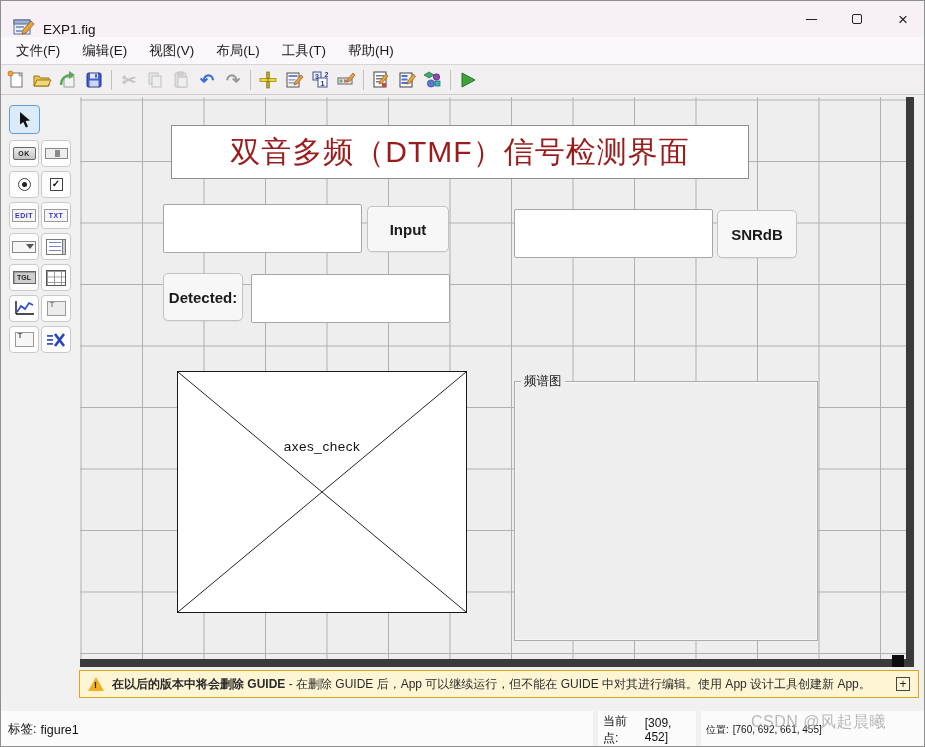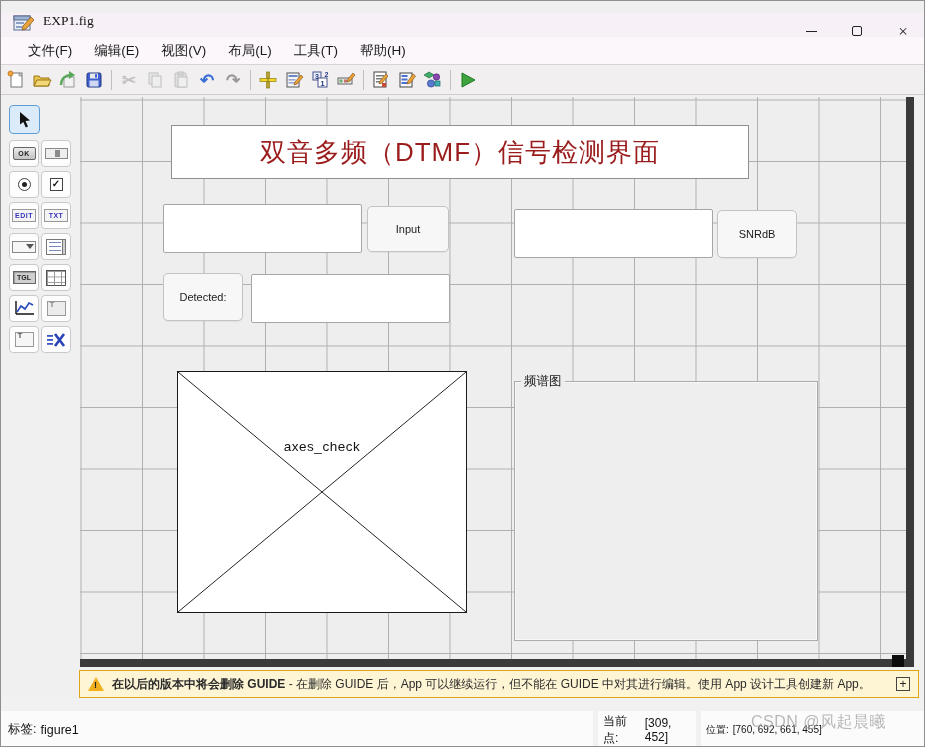--- a/index.html
+++ b/index.html
@@ -3,30 +3,30 @@
 <meta charset="utf-8">
 <style>
   * { box-sizing: border-box; margin: 0; padding: 0; }
   body { margin: 0; background:#d8d8d8; font-family:"Liberation Sans", sans-serif; }
   #app {
     position: relative; width: 925px; height: 747px;
     background:#f0f0f0; overflow:hidden; border:1px solid #8f8f8f;
     font-family:"Liberation Sans", sans-serif;
   }
   
-  .titlebar { position:absolute; left:0; top:12px; width:925px; height:36px; background:#f8f0f7; display:flex; align-items:flex-start;font-family:Liberation Serif, serif; }
+  .titlebar { position:absolute; left:0; top:0; width:925px; height:36px; background:#f8f0f7; display:flex; align-items:flex-end; }
   .titlebar .appicon { margin-left:12px; width:22px; height:20px; }
   .titlebar .title { margin-left:8px; font-size:13.5px; color:#111; }
   .wincontrols { position:absolute; right:0; top:0; height:36px; display:flex; }
   .winbtn { width:46px; height:36px; display:flex; align-items:center; justify-content:center; cursor:default; }
   .glyph-min { width:11px; height:0; border-top:1.4px solid #222; display:block; }
   .glyph-max { width:10px; height:10px; border:1.2px solid #222; border-radius:2px; display:block; }
   .glyph-close { font-size:17px; color:#222; line-height:1; }
   
-  .menubar { position:absolute; left:0; top:36px; width:925px; height:28px; background:#fcf7fb; border-bottom:1px solid #d9d2d8; display:flex; align-items:center; padding-left:16px; }
+  .menubar { position:absolute; left:0; top:36px; width:925px; height:28px; background:#fcf7fb; border-bottom:1px solid #d9d2d8; display:flex; align-items:center; padding-left:4px; }
   .menu-item { font-size:13.5px; color:#1a1a1a; padding:4px 11px; }
   
   .toolbar { position:absolute; left:0; top:65px; width:925px; height:29px; background:#f1eff0; border-bottom:1px solid #cfcccd; display:flex; align-items:center; padding-left:2px; }
   .tbtn { width:26px; height:24px; display:flex; align-items:center; justify-content:center; }
   .tsep { width:1px; height:20px; background:#c2bfc0; margin:0 4px; }
   .tbtn.disabled { opacity:.45; filter:grayscale(1); }
   .uglyph { font-size:17px; font-weight:bold; line-height:1; }
   
   .pal-btn { position:absolute; width:30px; height:27px; background:#fdfdfd; border:1px solid #c9c9c9; border-radius:4px; display:flex; align-items:center; justify-content:center; overflow:hidden; }
   .pal-btn.selected { border:1.5px solid #5e9ed6; background:#dcebfa; width:31px; height:29px; }
@@ -55,23 +55,23 @@
     background-image:
       linear-gradient(to right, #b0b0b0 1px, transparent 1px),
       linear-gradient(to bottom, #b0b0b0 1px, transparent 1px);
     background-size:61.5px 61.5px;
     background-position:0.5px 2.5px;
   }
   .edge-bottom { position:absolute; left:79px; top:658px; width:834px; height:8px; background:#3a3a3a; }
   .edge-right { position:absolute; left:905px; top:96px; width:8px; height:570px; background:#3a3a3a; }
   .resize-handle { position:absolute; left:891px; top:654px; width:12px; height:12px; background:#0c0c0c; }
   
-  .g-static-title { position:absolute; left:170px; top:124px; width:578px; height:54px; background:#fff; border:1px solid #8f8f8f; display:flex; align-items:center; justify-content:center; font-size:26px; color:#9a1c1c; letter-spacing:1px; white-space:nowrap; }
+  .g-static-title { position:absolute; left:170px; top:124px; width:578px; height:54px; background:#fff; border:1px solid #8f8f8f; display:flex; align-items:center; justify-content:center; font-size:30px; color:#9a1c1c; letter-spacing:1px; white-space:nowrap; }
   .gedit { position:absolute; background:#fff; border:1px solid #a6a6a6; border-radius:2px; font-size:13px; padding:2px 4px; outline:none; }
-  .gbtn { position:absolute; background:#f7f7f7; border:1px solid #c3c3c3; border-radius:5px; display:flex; align-items:center; justify-content:center; font-size:11px; color:#1a1a1a; box-shadow:0 1px 1px rgba(0,0,0,.05); }
+  .gbtn { position:absolute; background:#f7f7f7; border:1px solid #c3c3c3; border-radius:5px; display:flex; align-items:center; justify-content:center; font-size:15px; color:#1a1a1a; box-shadow:0 1px 1px rgba(0,0,0,.05);font-weight:bold; }
   .gaxes { position:absolute; left:176px; top:370px; width:290px; height:242px; background:#fff; border:1px solid #1a1a1a; }
   .gaxes svg { position:absolute; left:0; top:0; width:100%; height:100%; }
   .gaxes .axlabel { position:absolute; left:50%; top:31%; transform:translate(-50%,-50%); background:#fff; padding:0 3px; font-size:13.5px; color:#111; letter-spacing:.5px; }
   .gpanel { position:absolute; left:513px; top:380px; width:304px; height:260px; border:1px solid #ababab; background:#eeeeee; box-shadow:inset 0 0 0 1px #f8f8f8; }
   .gpanel .plabel { position:absolute; left:6px; top:-9px; background:#eeeeee; padding:0 3px; font-size:12.5px; color:#1a1a1a; }
   
   .banner { position:absolute; left:78px; top:669px; width:840px; height:28px; background:#fdf5d4; border:1px solid #dfa516; display:flex; align-items:center; padding:0 8px; white-space:nowrap; overflow:hidden; }
   .warn-tri { position:relative; width:0; height:0; border-left:8px solid transparent; border-right:8px solid transparent; border-bottom:14px solid #f2b01e; margin-right:8px; flex:none; }
   .warn-tri span { position:absolute; left:-2px; top:3px; font-size:9px; font-weight:bold; color:#222; }
   .banner .btxt { font-size:12px; color:#2b2b2b; }

